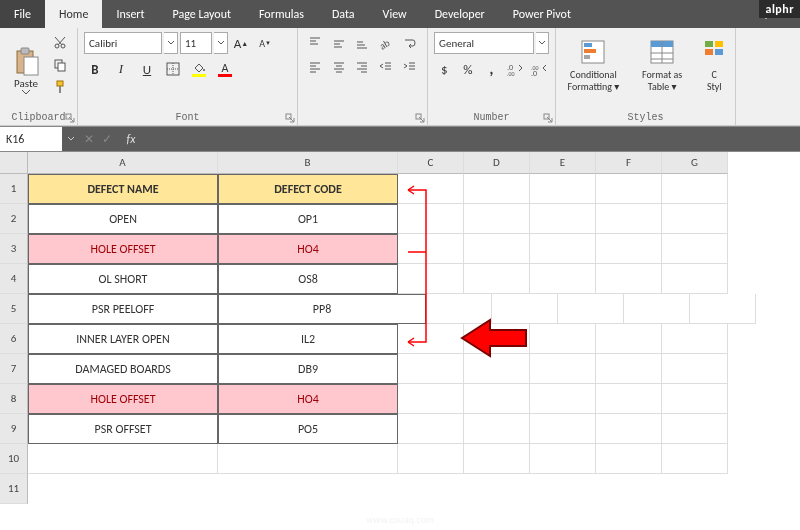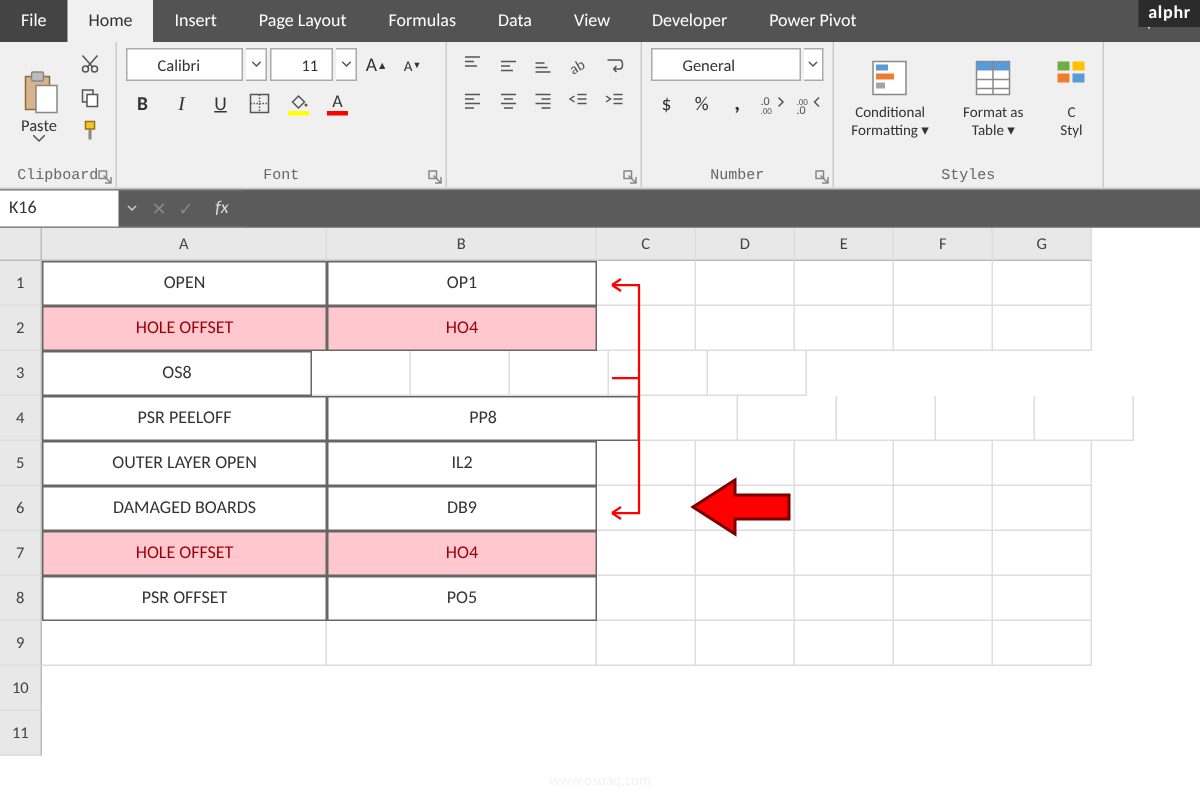--- a/index.html
+++ b/index.html
@@ -18,21 +18,21 @@
   .group { border-right: 1px solid #ccc; padding: 4px 6px 2px 6px; display: flex; flex-direction: column; justify-content: space-between; }
   .group-label { text-align: center; font-size: 10px; color: #666; padding-top: 2px; font-family: Liberation Mono, monospace; }
   .group-body { flex: 1; display: flex; gap: 4px; }
   
   .paste-main { display: flex; flex-direction: column; align-items: center; justify-content: center; width: 40px; }
   .paste-main span { font-size: 11px; }
   .mini-col { display: flex; flex-direction: column; gap: 4px; justify-content: flex-start; padding-top: 2px; }
   .mini-btn { width: 20px; height: 18px; display: flex; align-items: center; justify-content: center; }
   
   .font-top { display: flex; gap: 2px; align-items: center; margin-bottom: 4px; }
-  .font-sel { border: 1px solid #aaa; background: #fff; height: 22px; font-size: 11px; padding: 0 20px; display: flex; align-items: center; }
+  .font-sel { border: 1px solid #aaa; background: #fff; height: 22px; font-size: 11px; padding: 0 4px; display: flex; align-items: center; }
   .font-name { width: 78px; }
   .font-size { width: 32px; }
   .drop-btn { border: 1px solid #aaa; border-left: none; width: 14px; height: 22px; display: flex; align-items: center; justify-content: center; background: #fff; }
   .font-bottom { display: flex; gap: 4px; align-items: center; }
   .fb-btn { width: 22px; height: 22px; display: flex; align-items: center; justify-content: center; font-size: 13px; }
   .bold { font-weight: bold; }
   .ital { font-style: italic; font-family: serif; }
   .under { text-decoration: underline; }
   .color-bar { width: 14px; height: 3px; }
   
@@ -45,21 +45,21 @@
   .num-bottom { display: flex; gap: 3px; }
   
   .styles-body { display: flex; gap: 6px; }
   .style-btn { display: flex; flex-direction: column; align-items: center; justify-content: center; width: 64px; height: 68px; font-size: 10px; text-align: center; line-height: 1.2; gap: 4px; }
   .style-btn.narrow { width: 30px; }
   
   .expand-corner { position: absolute; bottom: 2px; right: 2px; width: 10px; height: 10px; }
   
   
   .formula-row { display: flex; background: #5b5b5b; height: 26px; border-top: 1px solid #888; border-bottom: 1px solid #888; align-items: stretch; }
-  .namebox { width: 79px; background: #fff; border: none; padding: 0 6px; font-size: 12px; color: #333; display: flex; align-items: center; }
+  .namebox { width: 62px; background: #fff; border: none; padding: 0 6px; font-size: 12px; color: #333; display: flex; align-items: center; }
   .fb-sep { width: 18px; display: flex; align-items: center; justify-content: center; color: #ccc; }
   .fx { width: 30px; color: #ddd; font-style: italic; display: flex; align-items: center; justify-content: center; font-size: 12px; }
   .formula-input { flex: 1; background: #5b5b5b; }
   
   
   .grid-area { display: flex; height: calc(530px - 28px - 98px - 26px); background: #fff; }
   .rowhdrs { display: flex; flex-direction: column; }
   .corner { width: 28px; height: 22px; background: #e8e8e8; border-right: 1px solid #bbb; border-bottom: 1px solid #bbb; }
   .rowhdr { width: 28px; height: 30px; background: #e8e8e8; border-right: 1px solid #bbb; border-bottom: 1px solid #ddd; display: flex; align-items: center; justify-content: center; font-size: 11px; color: #444; }
   .colhdrs { display: flex; }
@@ -387,56 +387,66 @@
         <div class="colhdr" style="width: 190px;">A</div>
         <div class="colhdr" style="width: 180px;">B</div>
         <div class="colhdr" style="width: 66px;">C</div>
         <div class="colhdr" style="width: 66px;">D</div>
         <div class="colhdr" style="width: 66px;">E</div>
         <div class="colhdr" style="width: 66px;">F</div>
         <div class="colhdr" style="width: 66px;">G</div>
       </div>
     <div class="cells" id="cells-container">
         <div class="datarow">
+          <div class="cell thead" style="width: 190px;">DEFECT NAME</div>
+          <div class="cell thead" style="width: 180px;">DEFECT CODE</div>
+          <div class="cell" style="width: 66px;"></div>
+          <div class="cell" style="width: 66px;"></div>
+          <div class="cell" style="width: 66px;"></div>
+          <div class="cell" style="width: 66px;"></div>
+          <div class="cell" style="width: 66px;"></div>
+        </div>
+        <div class="datarow">
           <div class="cell tbody" style="width: 190px;">OPEN</div>
           <div class="cell tbody" style="width: 180px;">OP1</div>
           <div class="cell" style="width: 66px;"></div>
           <div class="cell" style="width: 66px;"></div>
           <div class="cell" style="width: 66px;"></div>
           <div class="cell" style="width: 66px;"></div>
           <div class="cell" style="width: 66px;"></div>
         </div>
         <div class="datarow">
           <div class="cell tbody dup" style="width: 190px;">HOLE OFFSET</div>
           <div class="cell tbody dup" style="width: 180px;">HO4</div>
           <div class="cell" style="width: 66px;"></div>
           <div class="cell" style="width: 66px;"></div>
           <div class="cell" style="width: 66px;"></div>
           <div class="cell" style="width: 66px;"></div>
           <div class="cell" style="width: 66px;"></div>
         </div>
         <div class="datarow">
+          <div class="cell tbody" style="width: 190px;">OL SHORT</div>
           <div class="cell tbody" style="width: 180px;">OS8</div>
           <div class="cell" style="width: 66px;"></div>
           <div class="cell" style="width: 66px;"></div>
           <div class="cell" style="width: 66px;"></div>
           <div class="cell" style="width: 66px;"></div>
           <div class="cell" style="width: 66px;"></div>
         </div>
         <div class="datarow">
           <div class="cell tbody" style="width: 190px;">PSR PEELOFF</div>
           <div class="cell tbody" style="width: 208px;">PP8</div>
           <div class="cell" style="width: 66px;"></div>
           <div class="cell" style="width: 66px;"></div>
           <div class="cell" style="width: 66px;"></div>
           <div class="cell" style="width: 66px;"></div>
           <div class="cell" style="width: 66px;"></div>
         </div>
         <div class="datarow">
-          <div class="cell tbody" style="width: 190px;">OUTER LAYER OPEN</div>
+          <div class="cell tbody" style="width: 190px;">INNER LAYER OPEN</div>
           <div class="cell tbody" style="width: 180px;">IL2</div>
           <div class="cell" style="width: 66px;"></div>
           <div class="cell" style="width: 66px;"></div>
           <div class="cell" style="width: 66px;"></div>
           <div class="cell" style="width: 66px;"></div>
           <div class="cell" style="width: 66px;"></div>
         </div>
         <div class="datarow">
           <div class="cell tbody" style="width: 190px;">DAMAGED BOARDS</div>
           <div class="cell tbody" style="width: 180px;">DB9</div>

